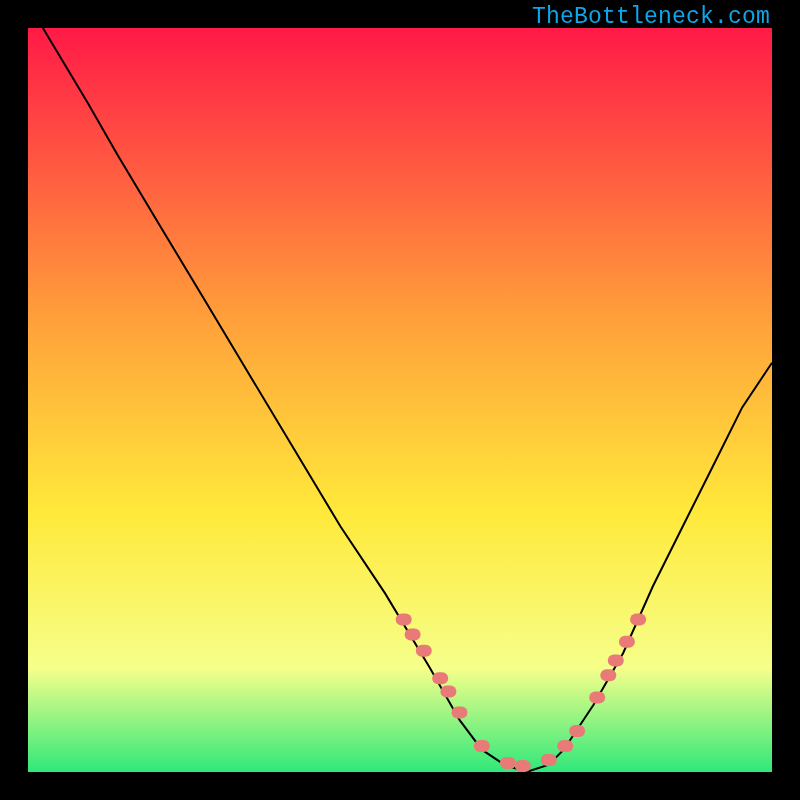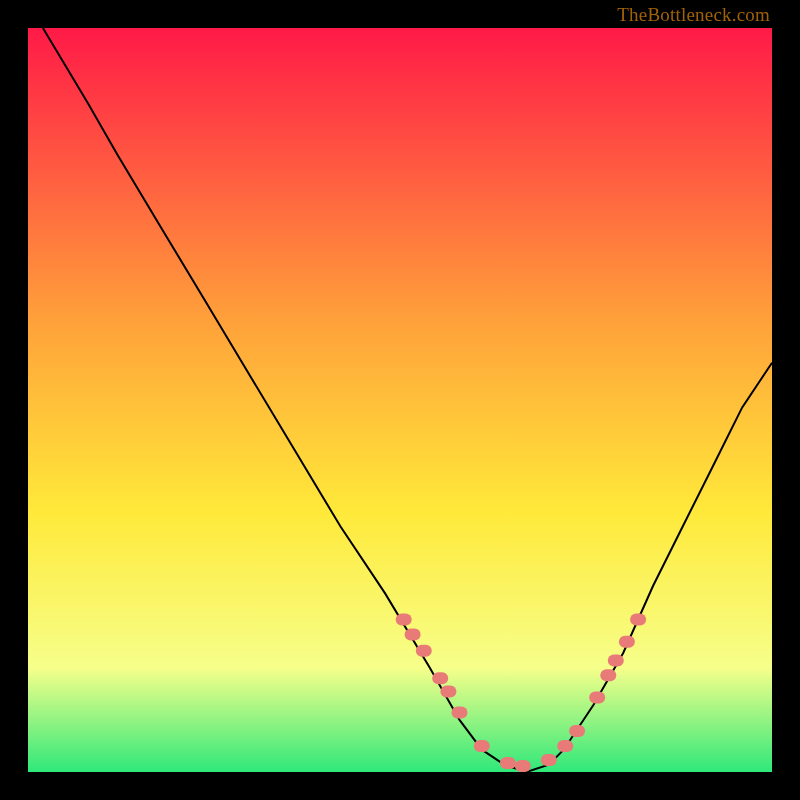--- a/index.html
+++ b/index.html
@@ -22,24 +22,24 @@
     position: absolute;
     left: 0;
     top: 0;
     width: 744px;
     height: 744px;
   }
   .watermark {
     position: absolute;
     top: 4px;
     right: 30px;
-    font-family: Liberation Serif, serif;
-    font-size: 19px;
+    font-family: Liberation Mono, monospace;
+    font-size: 23px;
     font-weight: 500;
-    color: #a16207;
+    color: #0ea5e9;
     letter-spacing: 0.2px;
   }
 </style>
 </head>
 <body>
 
 <div class="frame">
   <svg class="plot" viewBox="0 0 744 744">
     <defs>
       <linearGradient id="bg-grad" x1="0" y1="0" x2="0" y2="1">

